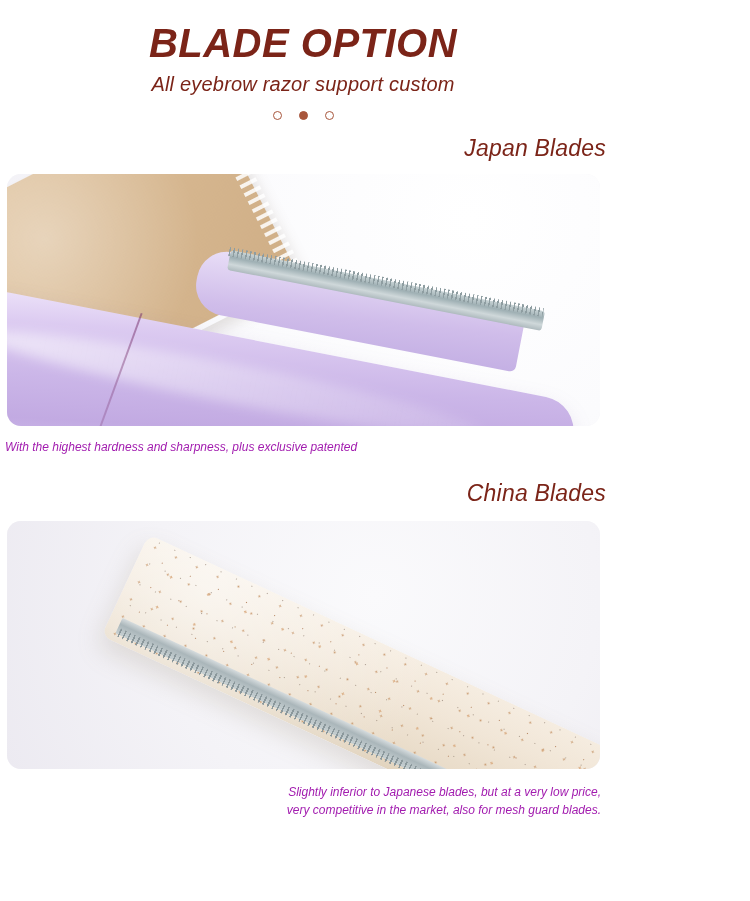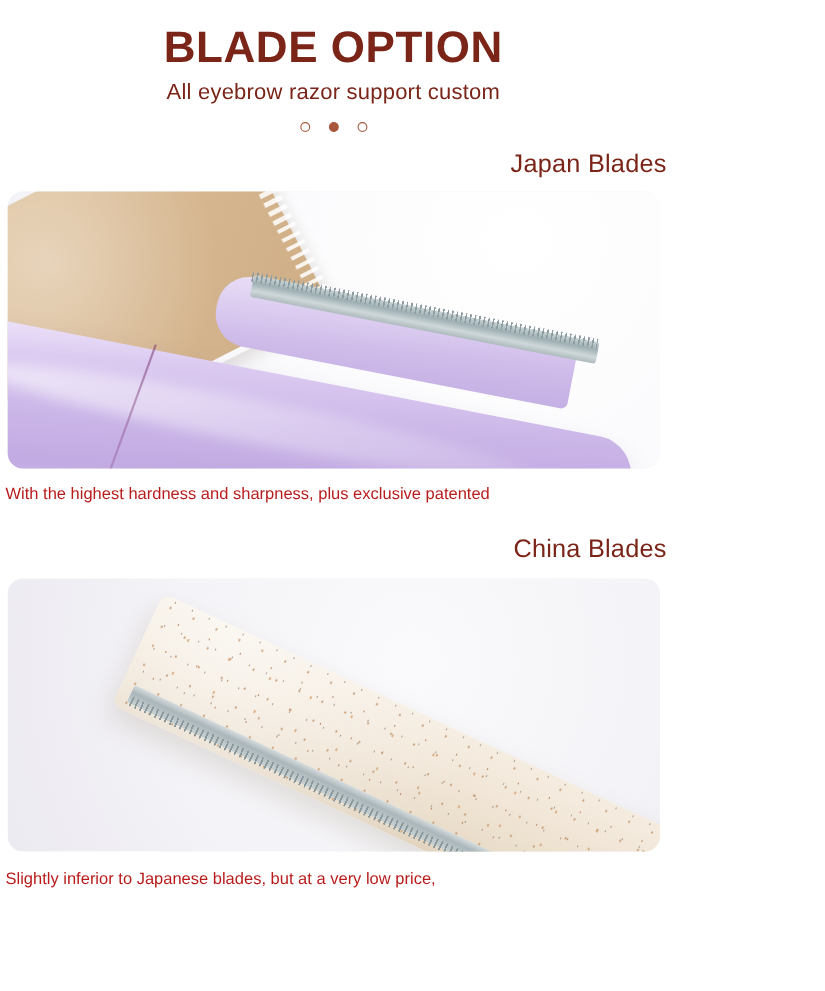--- a/index.html
+++ b/index.html
@@ -11,20 +11,21 @@
     background: #ffffff;
     font-family: "Liberation Sans", sans-serif;
     overflow: hidden;
   }
 
   .page {
     position: relative;
     width: 606px;
     height: 901px;
     background: #ffffff;
+    font-style: italic;
   }
 
   
   .header { padding-top: 22px; text-align: center; }
 
   .main-title {
     font-family: "Liberation Sans", sans-serif;
     font-size: 40px;
     font-weight: 700;
     letter-spacing: 0.5px;
@@ -233,26 +234,26 @@
     background: repeating-linear-gradient(90deg,
       #8b989c 0px, #8b989c 1.6px,
       rgba(255,255,255,0) 1.6px, rgba(255,255,255,0) 5px);
   }
 
   
   .caption {
     width: 596px;
     margin: 13px auto 0 auto;
     font-family: "Liberation Sans", sans-serif;
-    font-size: 15px;
+    font-size: 12px;
     line-height: 1.45;
-    color: #b91c1c;
+    color: #a21caf;
     text-align: left;
   }
-  .caption.centered { text-align: left; margin-top: 15px; }
+  .caption.centered { text-align: right; margin-top: 15px; }
   .caption .line { display: block; white-space: nowrap; }
 </style>
 </head>
 <body>
 
 <div class="page">
 
   <div class="header">
     <div class="main-title">BLADE OPTION</div>
     <div class="subtitle">All eyebrow razor support custom</div>
@@ -286,15 +287,16 @@
     <div class="bg-white-2"></div>
     <div class="razor-beige">
       <div class="speckles"></div>
     </div>
     <div class="blade-strip-2"></div>
     <div class="blade-teeth-2"></div>
   </div>
 
   <div class="caption centered">
     <span class="line">Slightly inferior to Japanese blades, but at a very low price,</span>
+    <span class="line">very competitive in the market, also for mesh guard blades.</span>
   </div>
 
 </div>
 
 </body></html>

